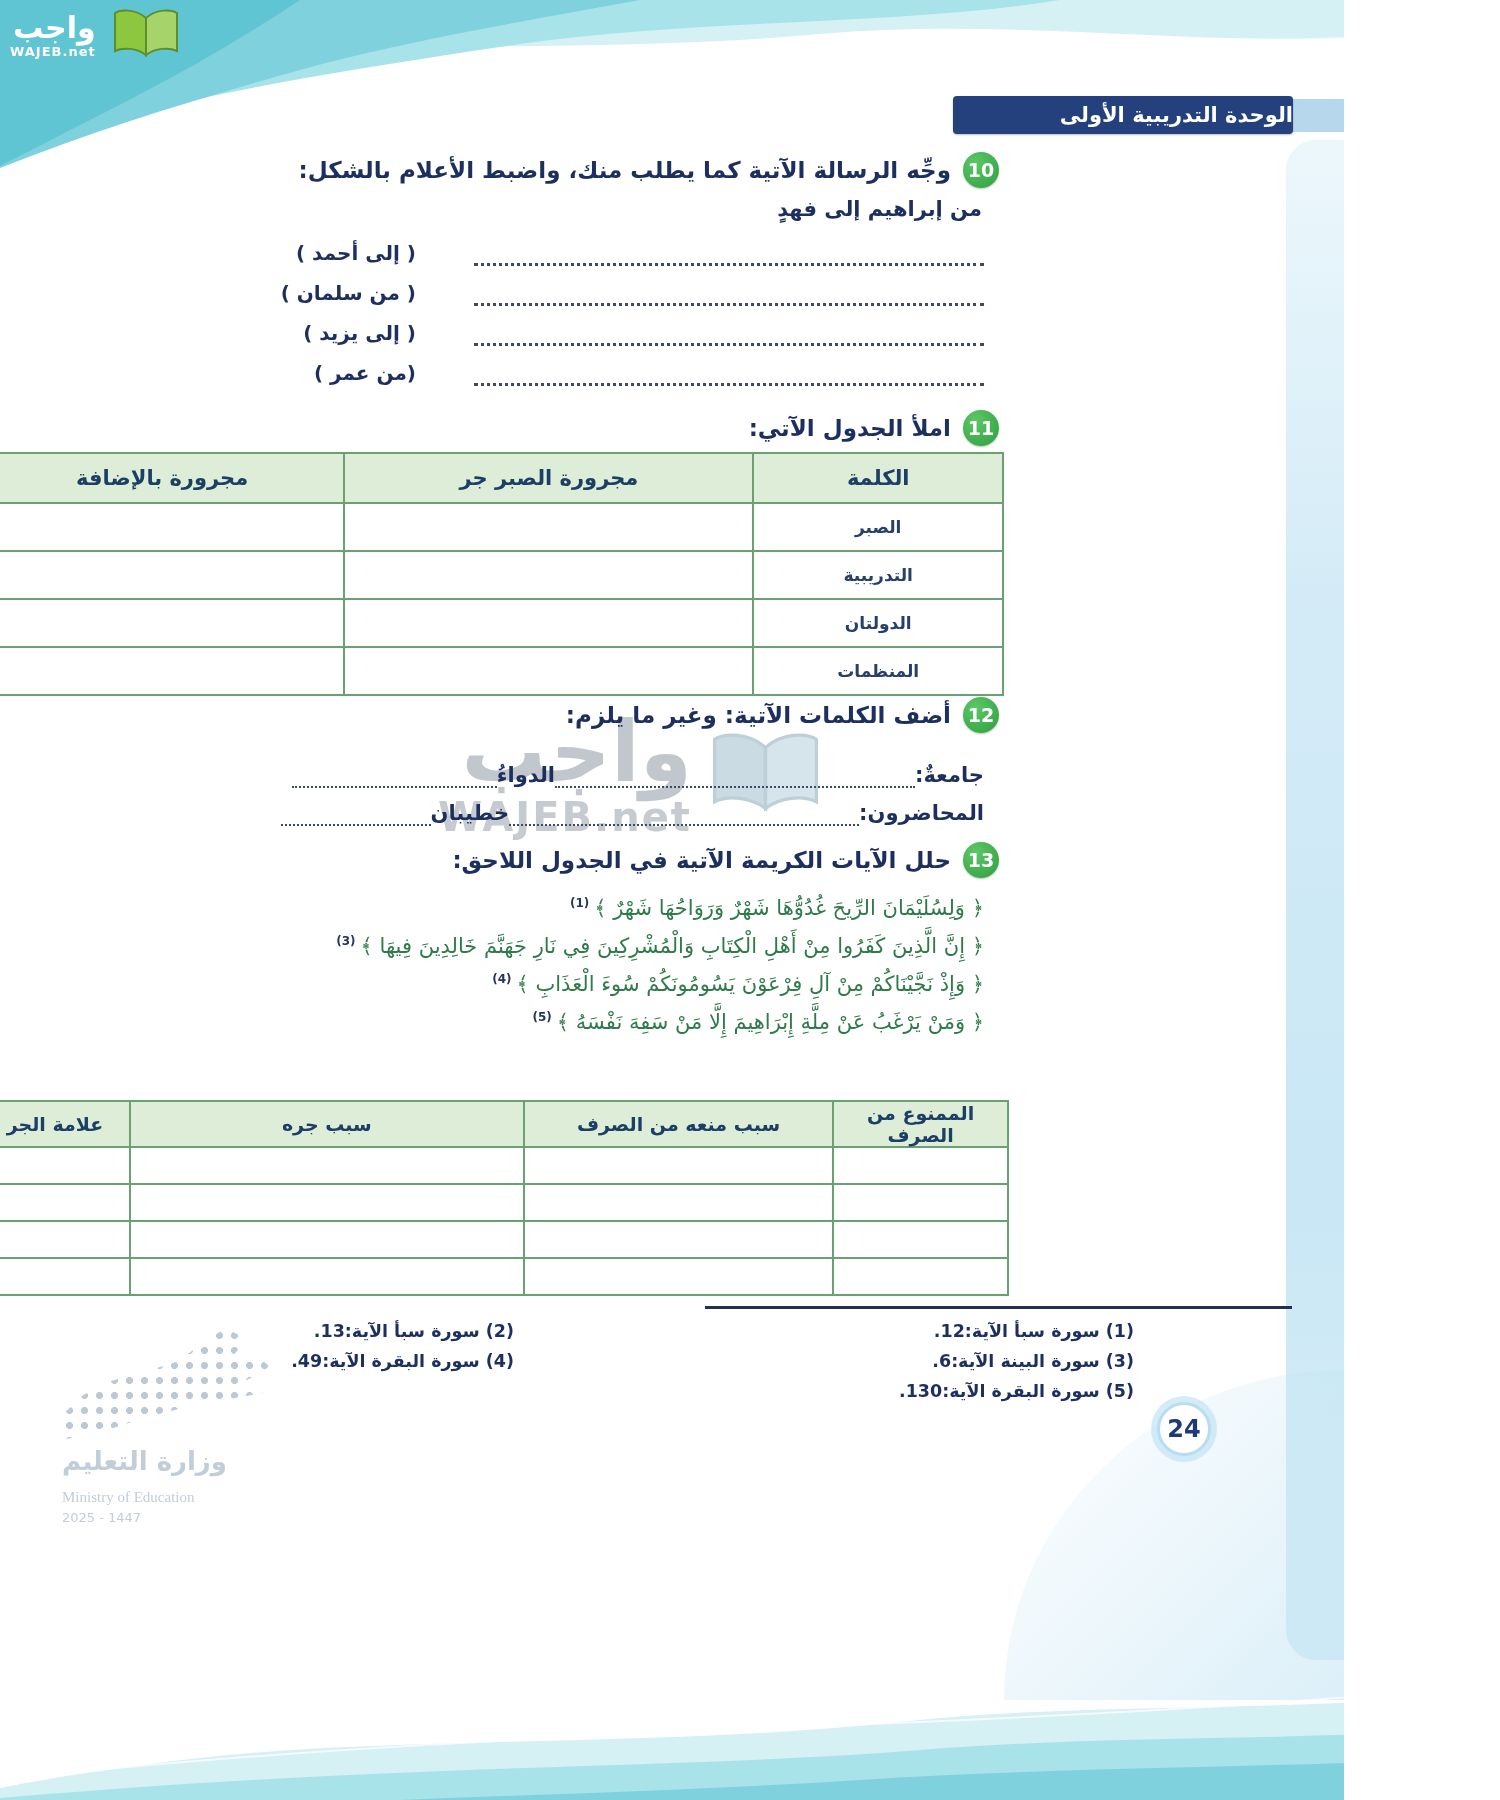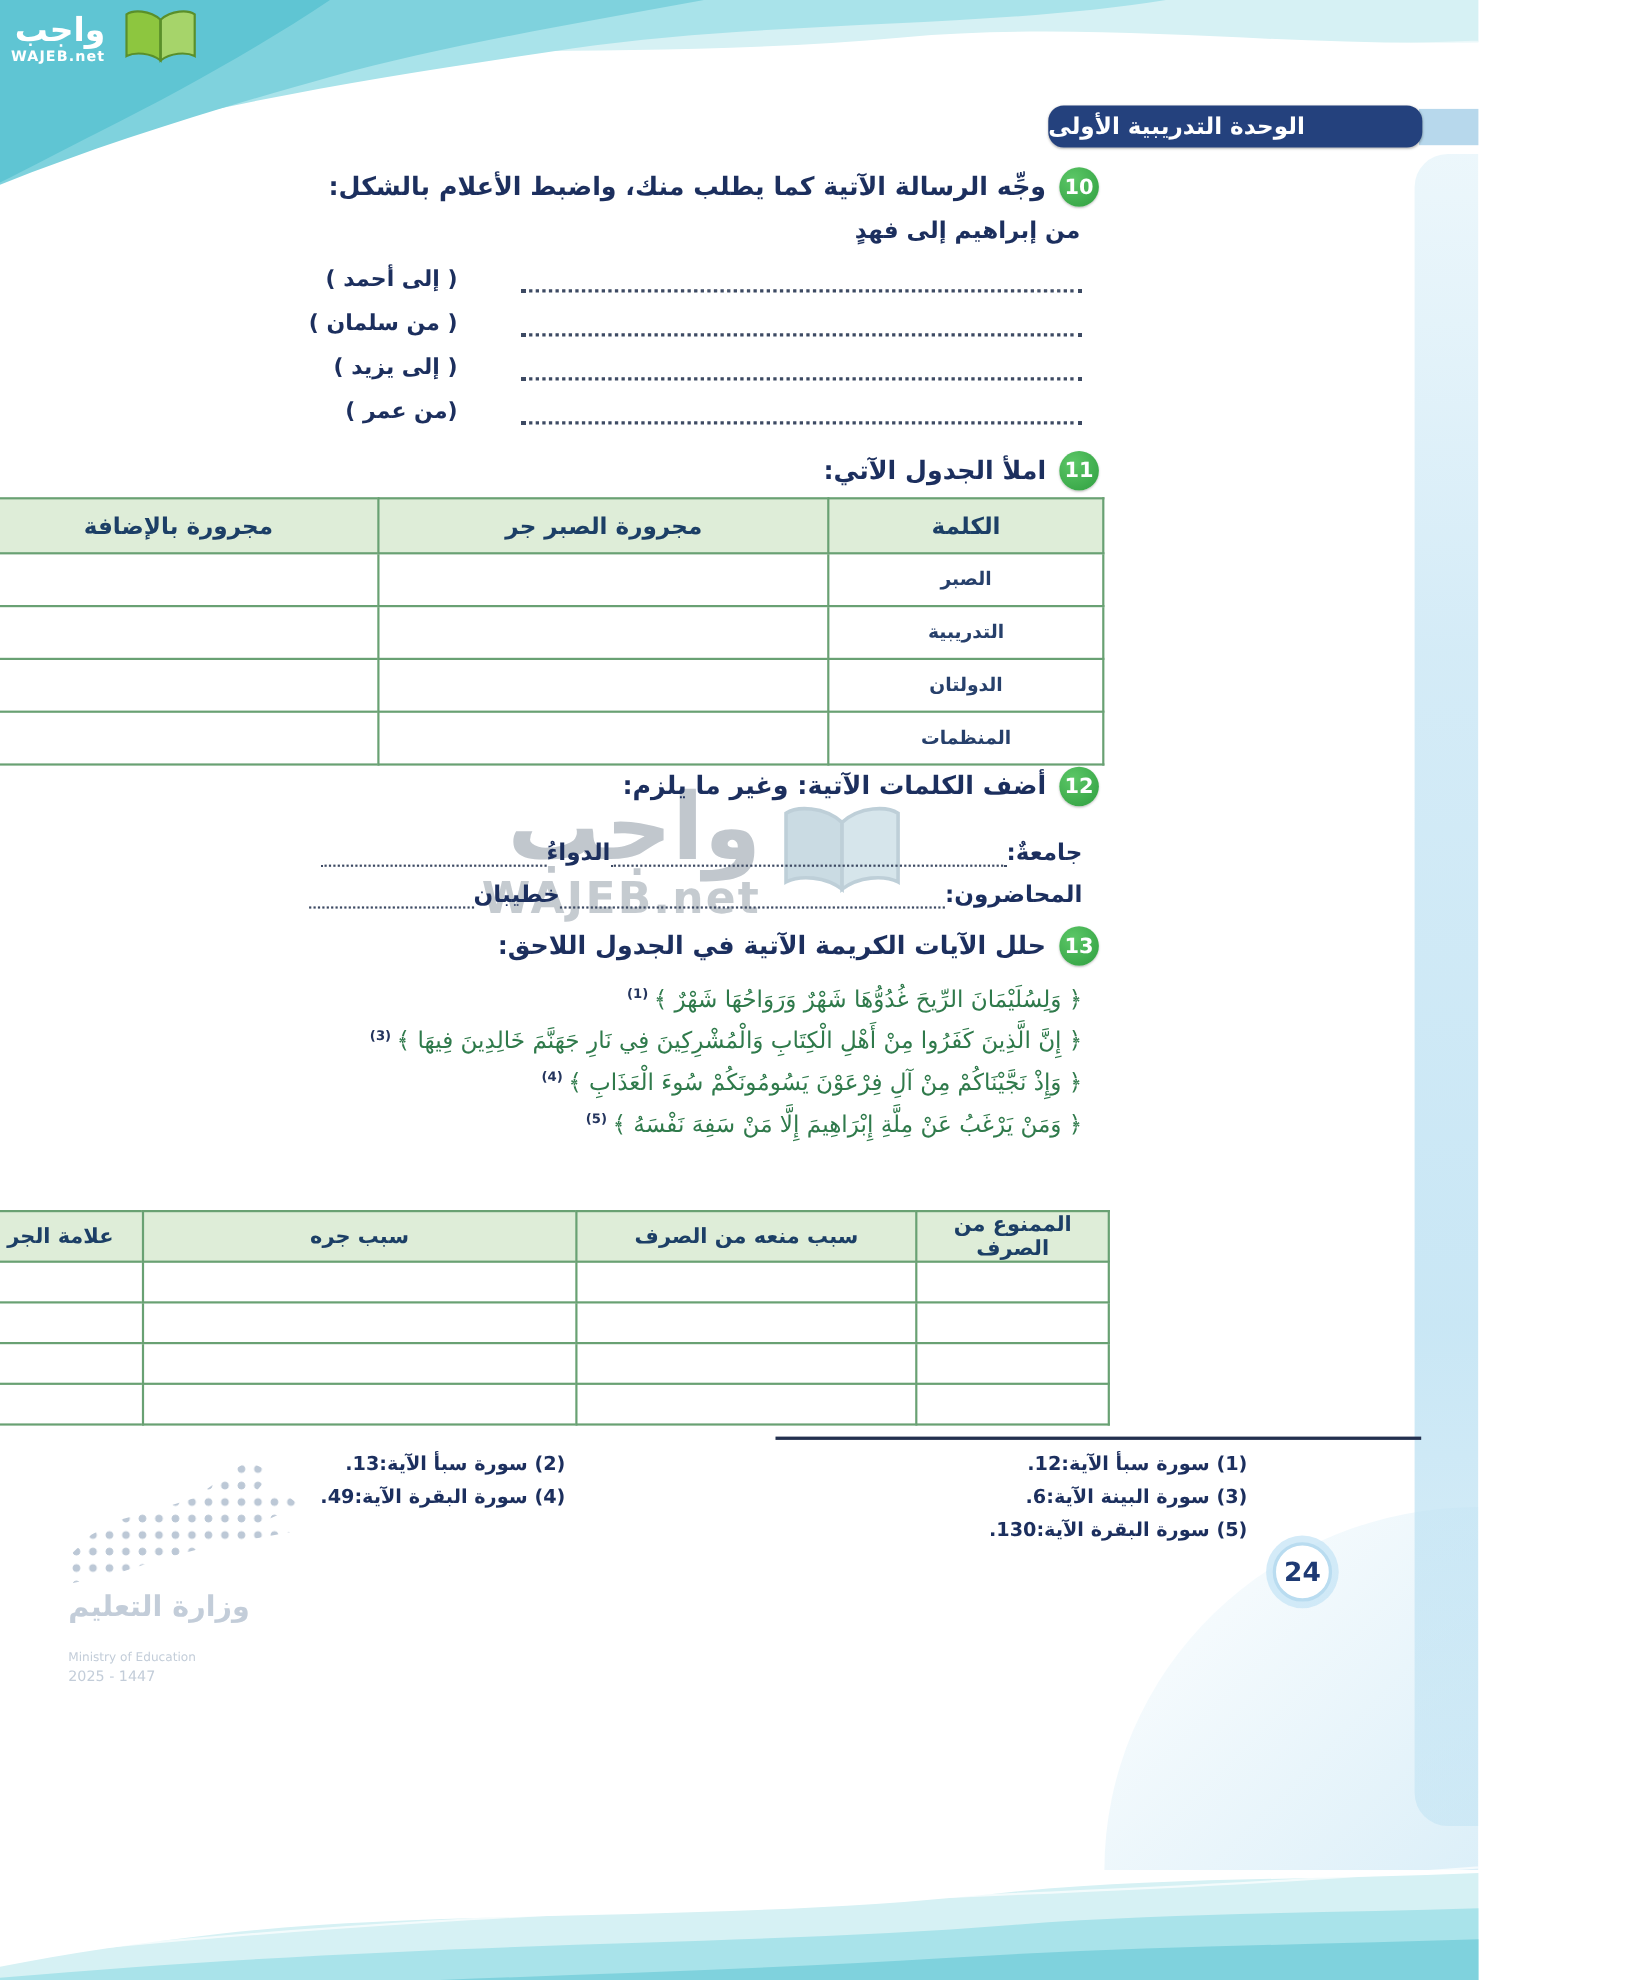--- a/index.html
+++ b/index.html
@@ -54,27 +54,27 @@
     background:#ffffff; border:3px solid #b9dcf0; box-shadow:0 0 0 6px rgba(197,228,245,.75);
     display:flex; align-items:center; justify-content:center; color:#1e3a74; font-weight:bold; font-size:24px; }
 
   
   .dots-blob { position:absolute; left:62px; top:1328px; width:210px; height:112px;
     background-image:radial-gradient(circle, #bcc8d6 3.2px, transparent 3.8px);
     background-size:15px 15px;
     clip-path:polygon(0% 78%, 10% 60%, 22% 48%, 38% 40%, 55% 30%, 68% 12%, 78% 0%, 88% 10%, 80% 28%, 92% 24%, 100% 36%, 86% 48%, 96% 58%, 78% 64%, 60% 70%, 40% 80%, 20% 92%, 0% 100%); }
   .ministry-text { position:absolute; left:62px; top:1446px; color:#c3cdd9; }
   .ministry-ar { font-size:26px; font-weight:bold; direction:rtl; text-align:left; }
-  .ministry-en { font-size:11px; margin-top:24px; }
+  .ministry-en { font-size:15px; margin-top:13px;font-family:Liberation Serif, serif; }
   .ministry-years { font-size:13px; margin-top:4px; }
 
   
   .unit-ext { position:absolute; left:1290px; top:99px; width:210px; height:33px; background:#b7d8ec; }
-  .unit-band { position:absolute; left:953px; top:96px; width:340px; height:38px; background:#24417d; border-radius:14px;
-    display:flex; align-items:center; justify-content:flex-end; color:#fff; font-weight:bold; font-size:21px; direction:rtl;
+  .unit-band { position:absolute; left:953px; top:96px; width:340px; height:38px; background:#24417d; border-radius:4px;
+    display:flex; align-items:center; justify-content:flex-start; color:#fff; font-weight:bold; font-size:21px; direction:rtl;
     box-shadow:0 1px 2px rgba(0,0,0,.25); }
 
   
   .logo { position:absolute; left:10px; top:6px; display:flex; align-items:center; gap:14px; }
   .logo-ar { font-size:30px; font-weight:bold; color:#ffffff; direction:rtl; line-height:1.1; }
   .logo-net { font-size:13px; font-weight:bold; color:#ffffff; letter-spacing:1px; }
 
   
   .watermark { position:absolute; left:438px; top:710px; display:flex; align-items:center; gap:16px; opacity:.55; }
   .wm-ar { font-size:84px; font-weight:bold; color:#8f9aa5; line-height:1; direction:rtl; }

